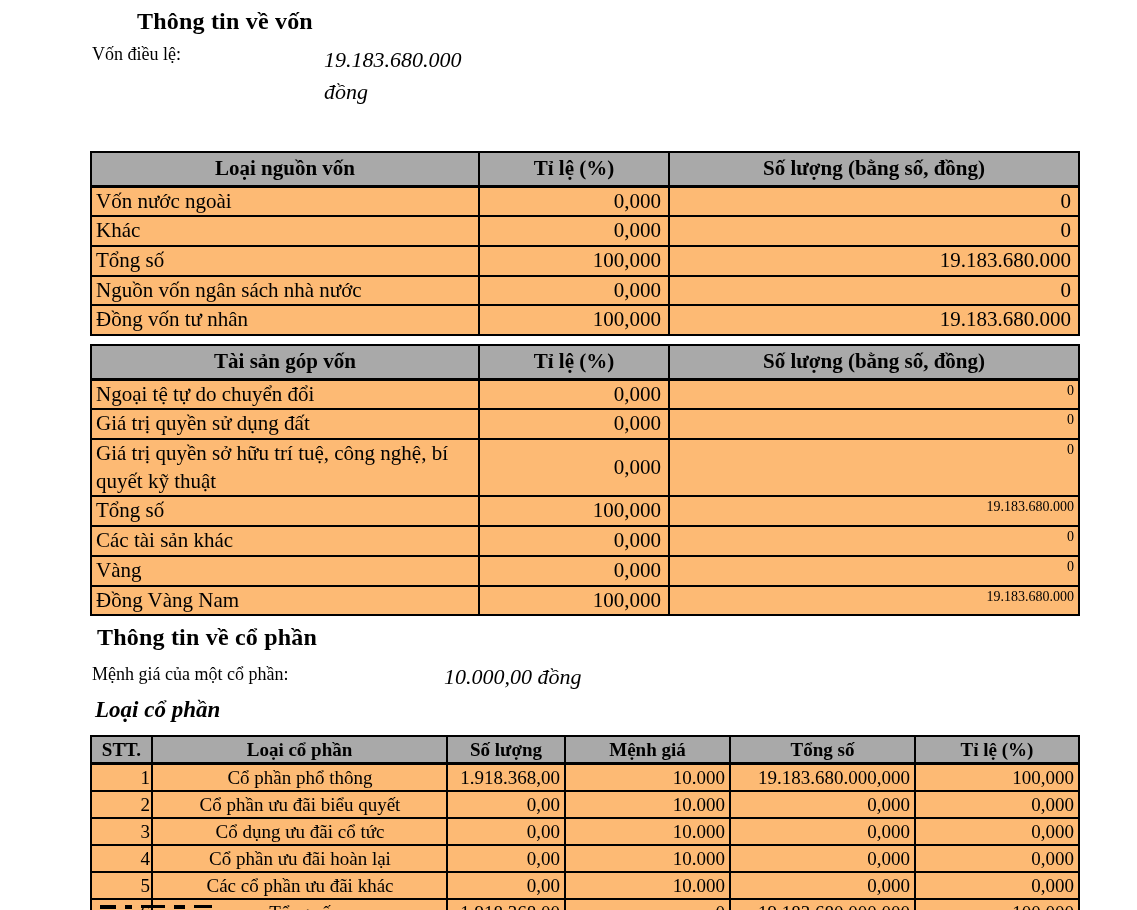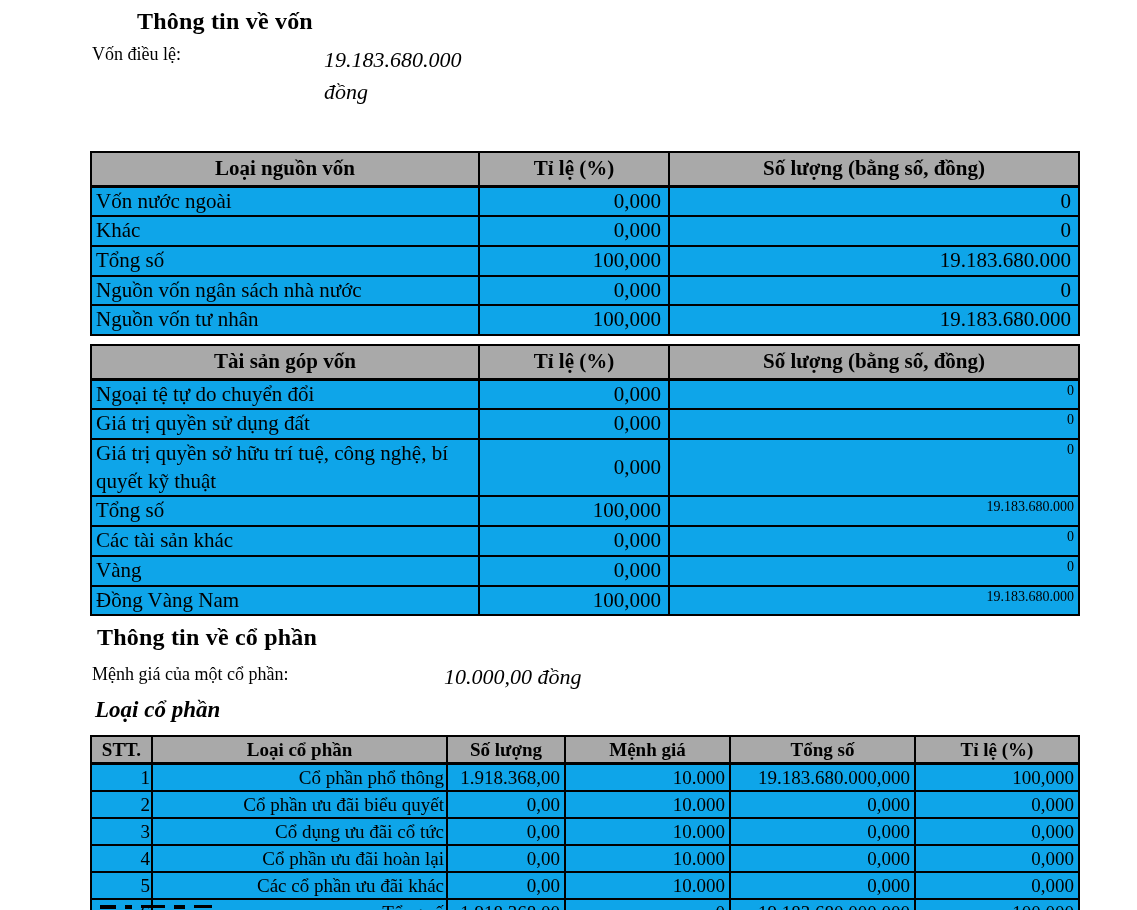--- a/index.html
+++ b/index.html
@@ -34,21 +34,21 @@
 
   #share-types-label {
     left: 95px; top: 697px;
     font-weight: bold; font-style: italic; font-size: 23px;
   }
 
   table {
     border-collapse: collapse;
     table-layout: fixed;
     border: 2px solid #000;
-    background: #0ea5e9;
+    background: #fdba74;
   }
   th, td {
     border: 2px solid #000;
     overflow: hidden;
     line-height: 1.32;
   }
   th {
     background: #a9a9a9;
     font-weight: bold;
     text-align: center;
@@ -71,21 +71,21 @@
   }
   col.c-label  { width: 388px; }
   col.c-ratio  { width: 190px; }
   col.c-amount { width: 410px; }
 
   
   #shares-table { left: 90px; top: 735px; width: 988px; font-size: 19px; }
   #shares-table th { height: 27px; margin-top: 12px; }
   #shares-table td { height: 23px; padding: 0 2px; }
   #shares-table td:first-child { text-align: right; padding-right: 1px; }
-  #shares-table td:nth-child(2) { text-align: right; padding-left: 3px; }
+  #shares-table td:nth-child(2) { text-align: center; padding-left: 3px; }
   #shares-table td:nth-child(3),
   #shares-table td:nth-child(4),
   #shares-table td:nth-child(5),
   #shares-table td:nth-child(6) { text-align: right; padding-right: 4px; }
   col.c-stt   { width: 61px; }
   col.c-type  { width: 295px; }
   col.c-qty   { width: 118px; }
   col.c-par   { width: 165px; }
   col.c-total { width: 185px; }
   col.c-pct   { width: 164px; }
@@ -139,21 +139,21 @@
         <td>Tổng số</td>
         <td>100,000</td>
         <td>19.183.680.000</td>
       </tr>
       <tr>
         <td>Nguồn vốn ngân sách nhà nước</td>
         <td>0,000</td>
         <td>0</td>
       </tr>
       <tr>
-        <td>Nguồn vốn tư nhân</td>
+        <td>Đồng vốn tư nhân</td>
         <td>100,000</td>
         <td>19.183.680.000</td>
       </tr>
     </tbody>
   </table>
 
 <table class="abs" id="assets-table">
   <colgroup>
     <col class="c-label">
       <col class="c-ratio">

